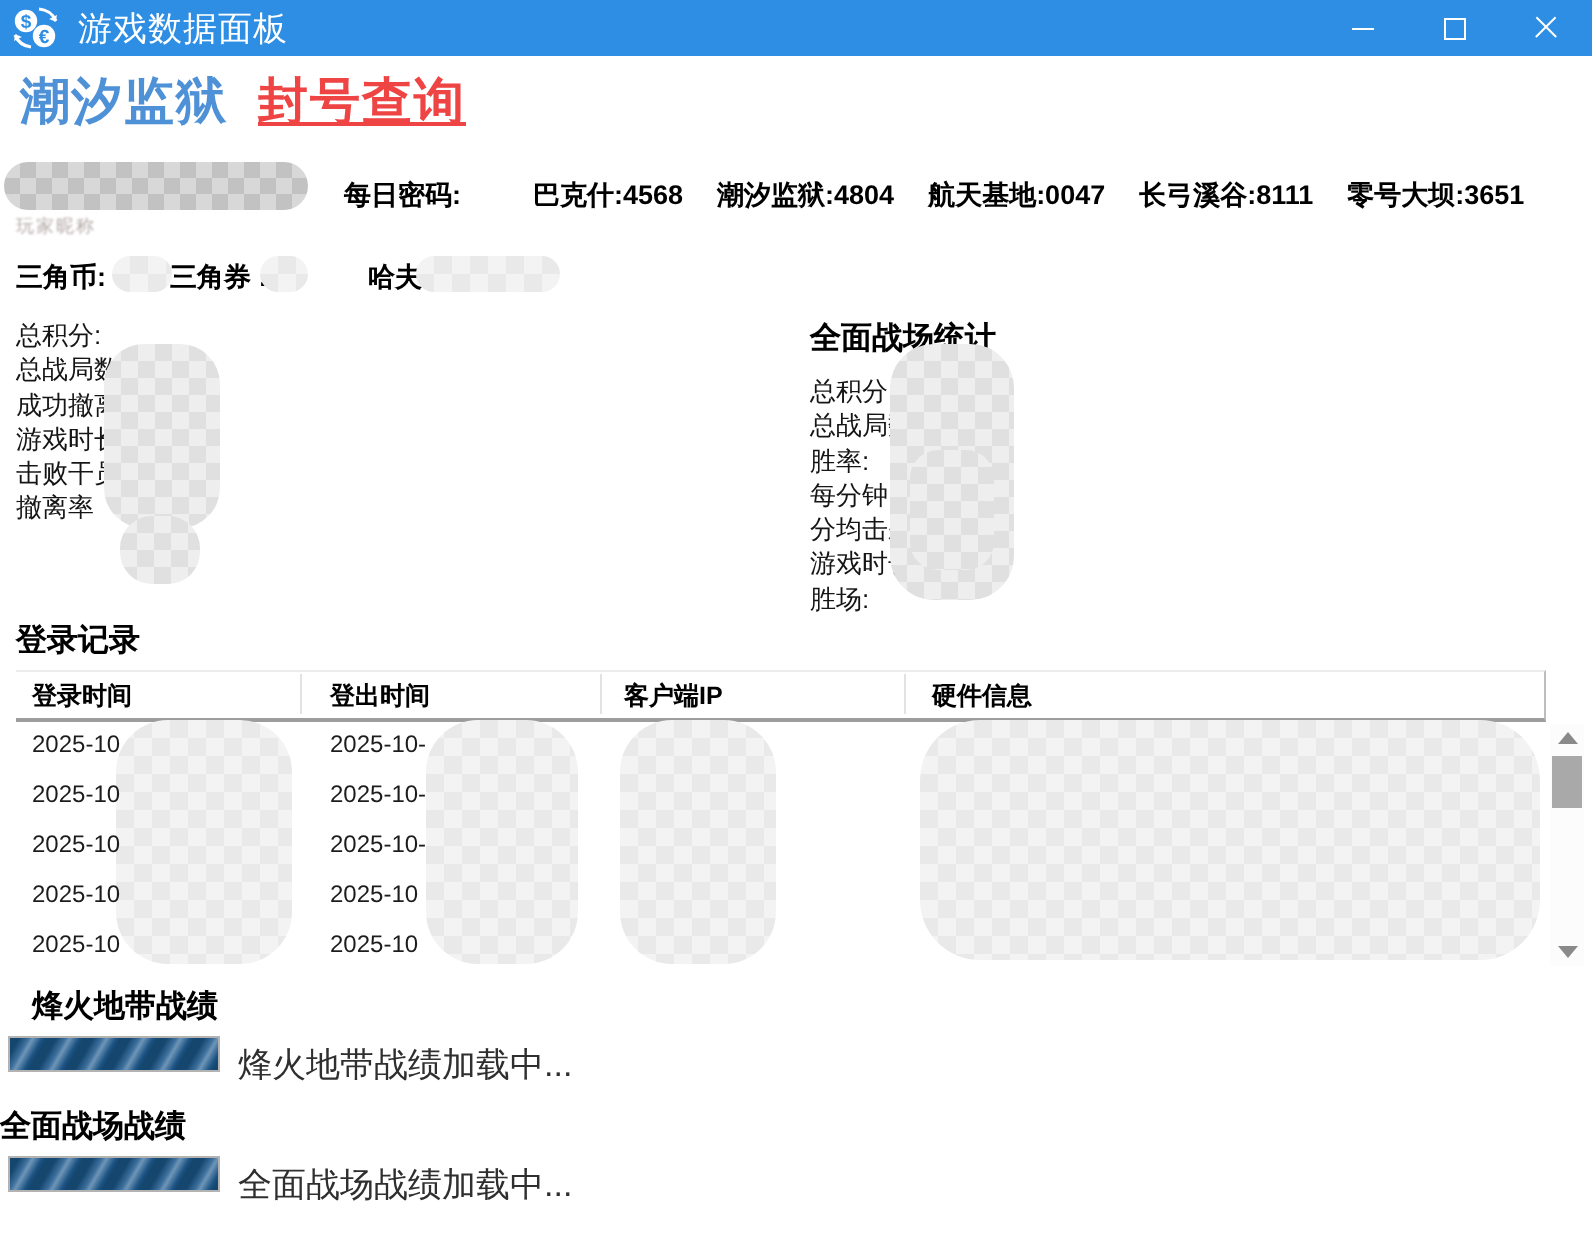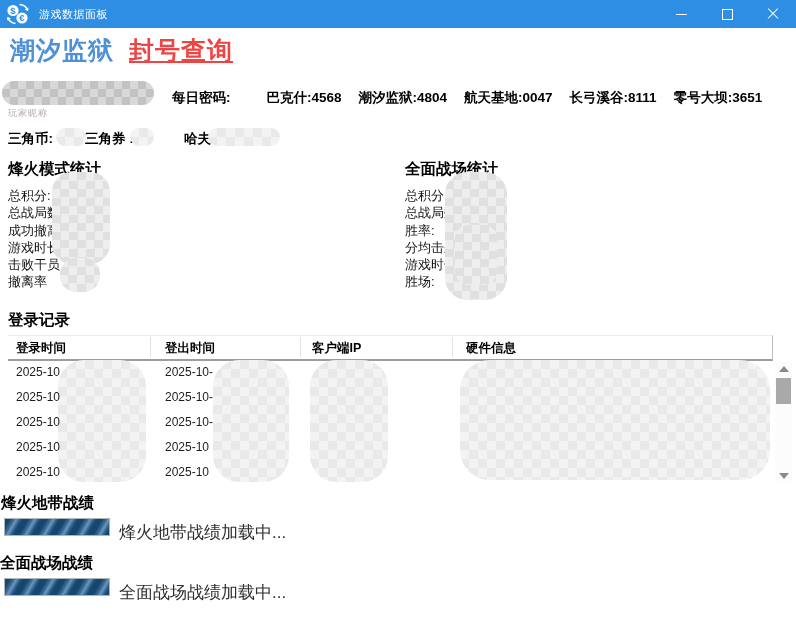--- a/index.html
+++ b/index.html
@@ -12,21 +12,21 @@
   }
   .abs{position:absolute;}
 
   
   .titlebar{
     left:0;top:0;width:796px;height:28px;
     background:#2e8ee4;color:#fff;
     display:flex;align-items:center;
   }
   .app-icon{margin-left:6px;width:24px;height:22px;display:flex;align-items:center;}
-  .title-text{margin-left:9px;font-size:11px;letter-spacing:.5px;}
+  .title-text{margin-left:9px;font-size:17px;letter-spacing:.5px;}
   .win-controls{margin-left:auto;display:flex;height:28px;}
   .win-btn{width:46px;height:28px;display:flex;align-items:center;justify-content:center;cursor:default;}
   .glyph-min{width:11px;height:0;border-top:1.4px solid #fff;display:block;}
   .glyph-max{width:9px;height:9px;border:1.4px solid #fff;display:block;}
   .glyph-close{position:relative;width:12px;height:12px;display:block;}
   .glyph-close::before,.glyph-close::after{
     content:"";position:absolute;left:-1px;top:5px;width:14px;height:1.4px;background:#fff;
   }
   .glyph-close::before{transform:rotate(45deg);}
   .glyph-close::after{transform:rotate(-45deg);}
@@ -143,36 +143,36 @@
 </div>
 
 <span class="cur-label" style="left:8px;">三角币:</span>
 <div class="blob" style="left:56px;top:128px;width:30px;height:18px;"></div>
 <span class="cur-label" style="left:85px;">三角券 :</span>
 <div class="blob" style="left:130px;top:128px;width:24px;height:18px;"></div>
 <span class="cur-label" style="left:164px;padding-left:20px;">哈夫币:</span>
 <div class="blob" style="left:208px;top:128px;width:72px;height:18px;"></div>
 
 <div class="abs" style="left:8px;top:159px;width:380px;">
-  <div class="stats-title">烽火模式统计</div>
   <div class="stats-row">总积分:</div>
   <div class="stats-row">总战局数:</div>
   <div class="stats-row">成功撤离</div>
   <div class="stats-row">游戏时长:</div>
   <div class="stats-row">击败干员</div>
   <div class="stats-row">撤离率</div>
 </div>
 <div class="blob blob-mid" style="left:52px;top:172px;width:58px;height:92px;border-radius:20px;"></div>
 <div class="blob blob-mid" style="left:60px;top:258px;width:40px;height:34px;border-radius:16px;"></div>
 
 <div class="abs" style="left:405px;top:159px;width:380px;">
   <div class="stats-title">全面战场统计</div>
   <div class="stats-row">总积分:</div>
   <div class="stats-row">总战局数:</div>
   <div class="stats-row">胜率:</div>
+  <div class="stats-row">每分钟</div>
   <div class="stats-row">分均击杀数:</div>
   <div class="stats-row">游戏时长</div>
   <div class="stats-row">胜场:</div>
 </div>
 <div class="blob blob-mid" style="left:445px;top:172px;width:62px;height:128px;border-radius:22px;"></div>
 <div class="blob blob-mid" style="left:455px;top:225px;width:42px;height:60px;border-radius:14px;"></div>
 
 <div class="abs section-title" style="left:8px;top:310px;">登录记录</div>
 
 <div class="abs tbl-header">
@@ -217,19 +217,19 @@
 <div class="abs scrollbar">
   <div class="sb-btn" style="top:0;">
     <span class="tri-up"></span>
   </div>
   <div class="sb-thumb"></div>
   <div class="sb-btn" style="bottom:0;">
     <span class="tri-down"></span>
   </div>
 </div>
 
-<div class="abs section-title" style="left:1px;top:493px;">烽火地带战绩</div>
+<div class="abs section-title" style="left:16px;top:493px;">烽火地带战绩</div>
 <div class="progress" style="top:518px;"></div>
 <span class="loader-status" style="top:521px;">烽火地带战绩加载中...</span>
 
 <div class="abs section-title" style="left:0;top:553px;text-align:right;">全面战场战绩</div>
 <div class="progress" style="top:578px;"></div>
 <span class="loader-status" style="top:581px;">全面战场战绩加载中...</span>
 
 </body></html>

